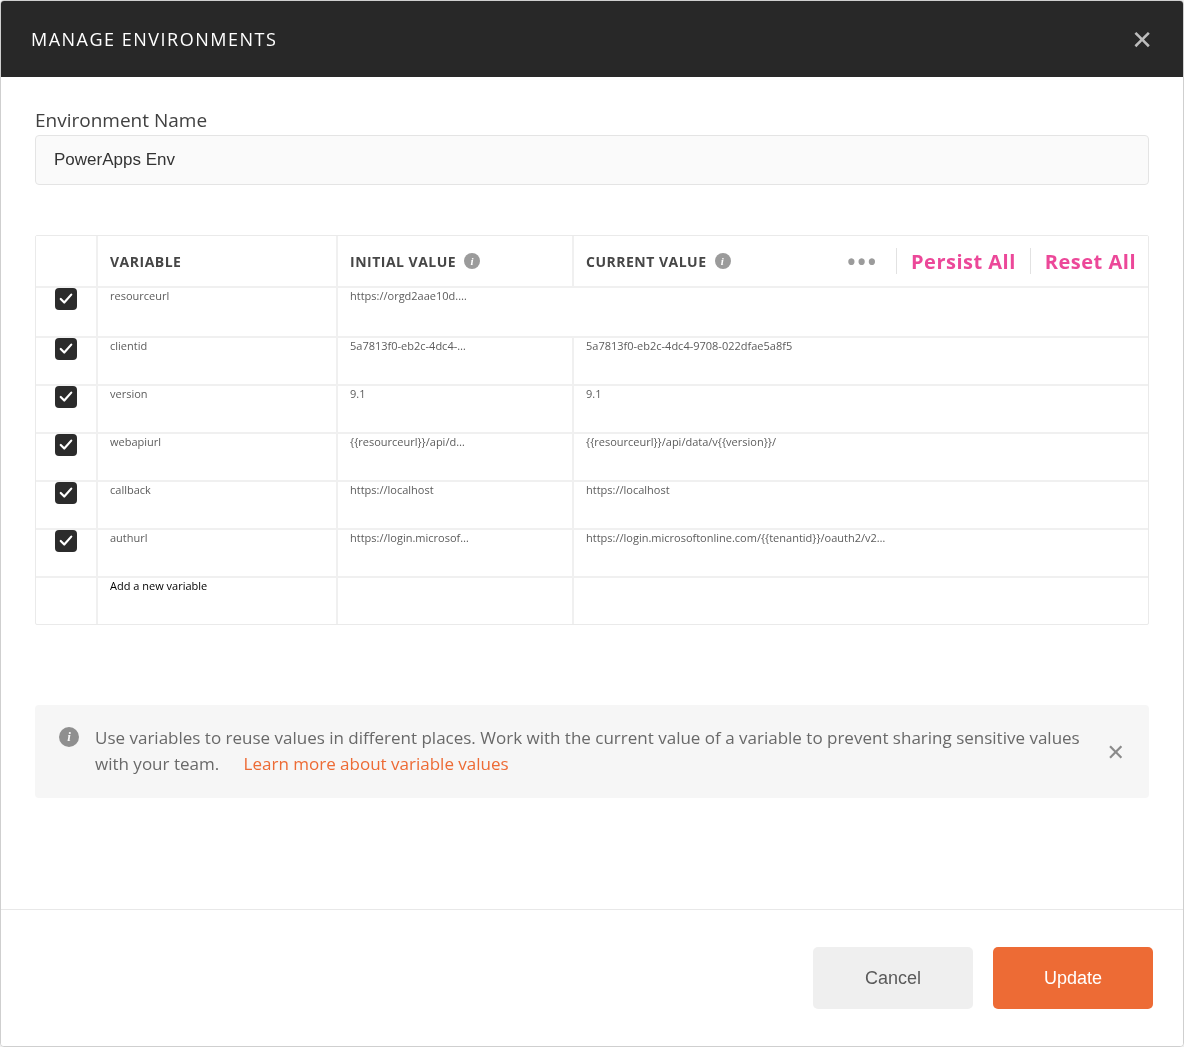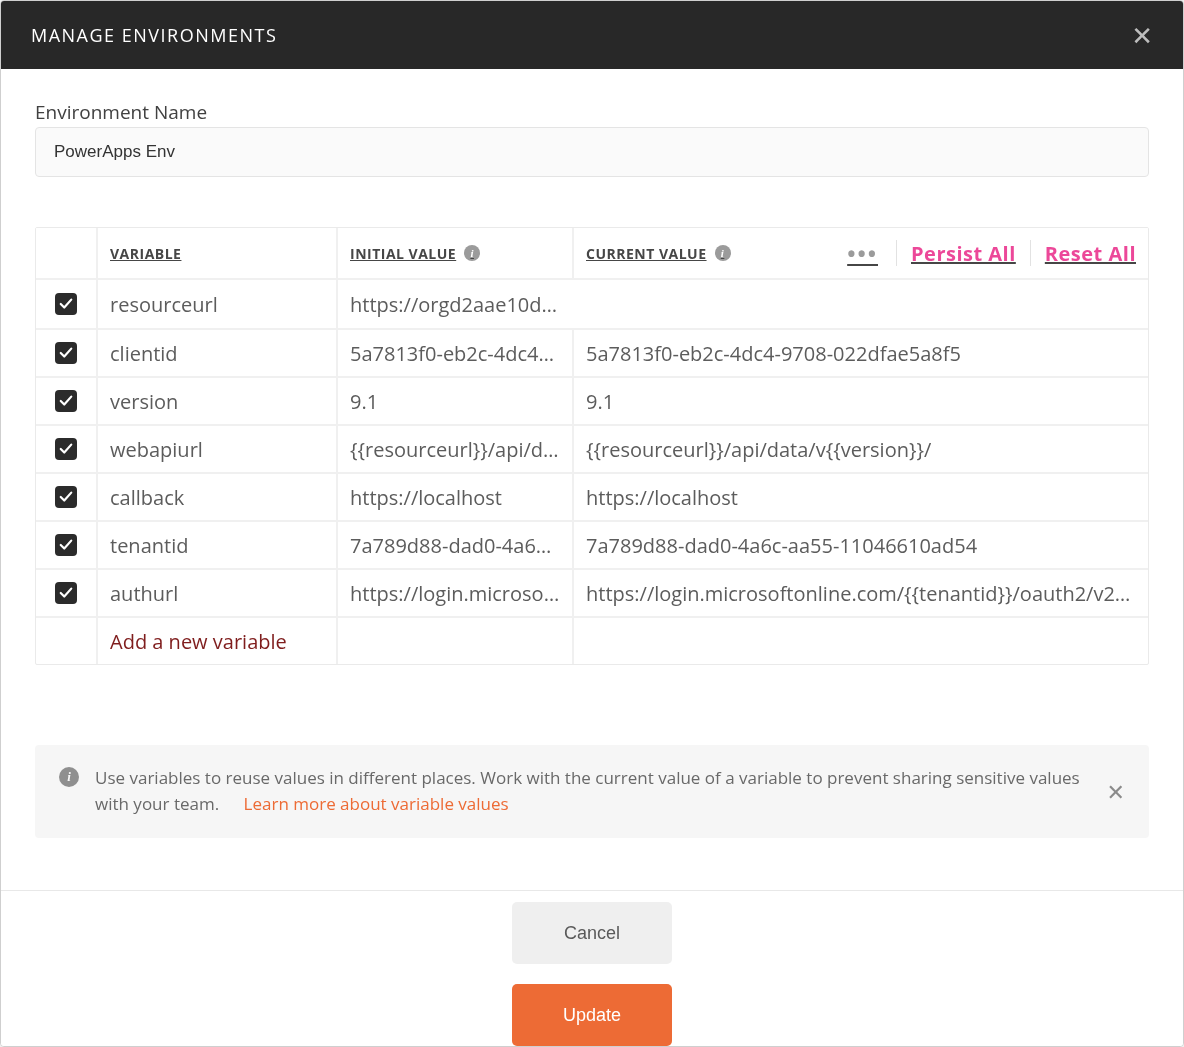--- a/index.html
+++ b/index.html
@@ -25,21 +25,21 @@
     flex-direction: column;
     overflow: hidden;
   }
   .modal-header {
     background: #282828;
     color: #fff;
     display: flex;
     align-items: center;
     justify-content: space-between;
     padding: 17px 30px;
-    height: 68px;
+    height: 76px;
   }
   .modal-title {
     font-size: 18px;
     letter-spacing: 1.5px;
     font-weight: 400;
   }
   .close-x {
     font-size: 26px;
     color: #bdbdbd;
     cursor: pointer;
@@ -90,21 +90,20 @@
   .col-curr  { flex: 1 1 auto; }
   .head-cell {
     padding: 0 12px;
     display: flex;
     align-items: center;
     font-size: 14px;
     font-weight: 700;
     letter-spacing: 0.5px;
     color: #464646;
     border-right: 2px solid #f0f0f0;
-    text-decoration: underline;
   }
   .head-cell:last-child { border-right: none; }
   .info-icon {
     display: inline-flex;
     width: 16px; height: 16px;
     border-radius: 50%;
     background: #9b9b9b;
     color: #fff;
     font-size: 11px;
     font-weight: 700;
@@ -128,22 +127,21 @@
   .vars-row {
     display: flex;
     align-items: stretch;
     height: 48px;
     border-top: 2px solid #f0f0f0;
   }
   .vars-row:first-of-type { border-top: none; }
   .cell {
     padding: 0 12px;
     display: flex;
-    align-items: center;
-    font-size: 20px;
+    font-size: 11px;
     color: #5c5c5c;
     border-right: 2px solid #f0f0f0;
     overflow: hidden;
     white-space: nowrap;
     text-overflow: ellipsis;
   }
   .cell:last-child { border-right: none; }
   .cell-label { color: #5c5c5c; }
   .cell.ellip span { display:block; overflow:hidden; text-overflow:ellipsis; white-space:nowrap; max-width:100%; }
 
@@ -151,21 +149,21 @@
     width: 22px; height: 22px;
     border-radius: 4px;
     background: #2b2b2b;
     display: inline-flex;
     align-items: center; justify-content: center;
     margin: 0 auto;
     cursor: pointer;
   }
   .checkbox svg { width: 14px; height: 14px; }
 
-  .placeholder { color: #7f1d1d; }
+  .placeholder { color: #000000; }
 
   
   .banner {
     margin-top: 80px;
     background: #f6f6f6;
     border-radius: 4px;
     padding: 20px 24px;
     display: flex;
     align-items: flex-start;
     gap: 16px;
@@ -187,28 +185,27 @@
     font-size: 13px;
     margin-top: 2px;
   }
   .banner .msg { flex: 1; }
   .banner a { color: #ed6b35; text-decoration: none; margin-left: 20px; }
   .banner-close { color:#8b8b8b; font-size:22px; cursor:pointer; margin-left:10px; align-self:center; }
 
   
   .modal-footer {
     border-top: 1px solid #e8e8e8;
-    height: 156px;
+    height: 137px;
     display: flex;
     align-items: center;
     justify-content: flex-end;
     gap: 20px;
-    padding: 0 42px;
+    padding: 0 30px;
     background: #fff;
-    flex-direction: column;
   }
   .btn {
     height: 62px;
     min-width: 160px;
     border-radius: 5px;
     border: none;
     font-size: 18px;
     cursor: pointer;
     padding: 0 28px;
   }
@@ -351,38 +348,20 @@
             </div>
             <div class="vars-row">
               <div class="cell col-check">
                 <span class="checkbox">
                   <svg viewBox="0 0 16 16">
                     <path d="M2 8 L6 12 L14 3" stroke="#fff" stroke-width="2.5" fill="none" stroke-linecap="round" stroke-linejoin="round"></path>
                   </svg>
                 </span>
               </div>
               <div class="cell col-var cell-label">
-                <span>tenantid</span>
-              </div>
-              <div class="cell col-init ellip">
-                <span>7a789d88-dad0-4a6c…</span>
-              </div>
-              <div class="cell col-curr ellip">
-                <span>7a789d88-dad0-4a6c-aa55-11046610ad54</span>
-              </div>
-            </div>
-            <div class="vars-row">
-              <div class="cell col-check">
-                <span class="checkbox">
-                  <svg viewBox="0 0 16 16">
-                    <path d="M2 8 L6 12 L14 3" stroke="#fff" stroke-width="2.5" fill="none" stroke-linecap="round" stroke-linejoin="round"></path>
-                  </svg>
-                </span>
-              </div>
-              <div class="cell col-var cell-label">
                 <span>authurl</span>
               </div>
               <div class="cell col-init ellip">
                 <span>https://login.microsof…</span>
               </div>
               <div class="cell col-curr ellip">
                 <span>https://login.microsoftonline.com/{{tenantid}}/oauth2/v2…</span>
               </div>
             </div>
           </div>

